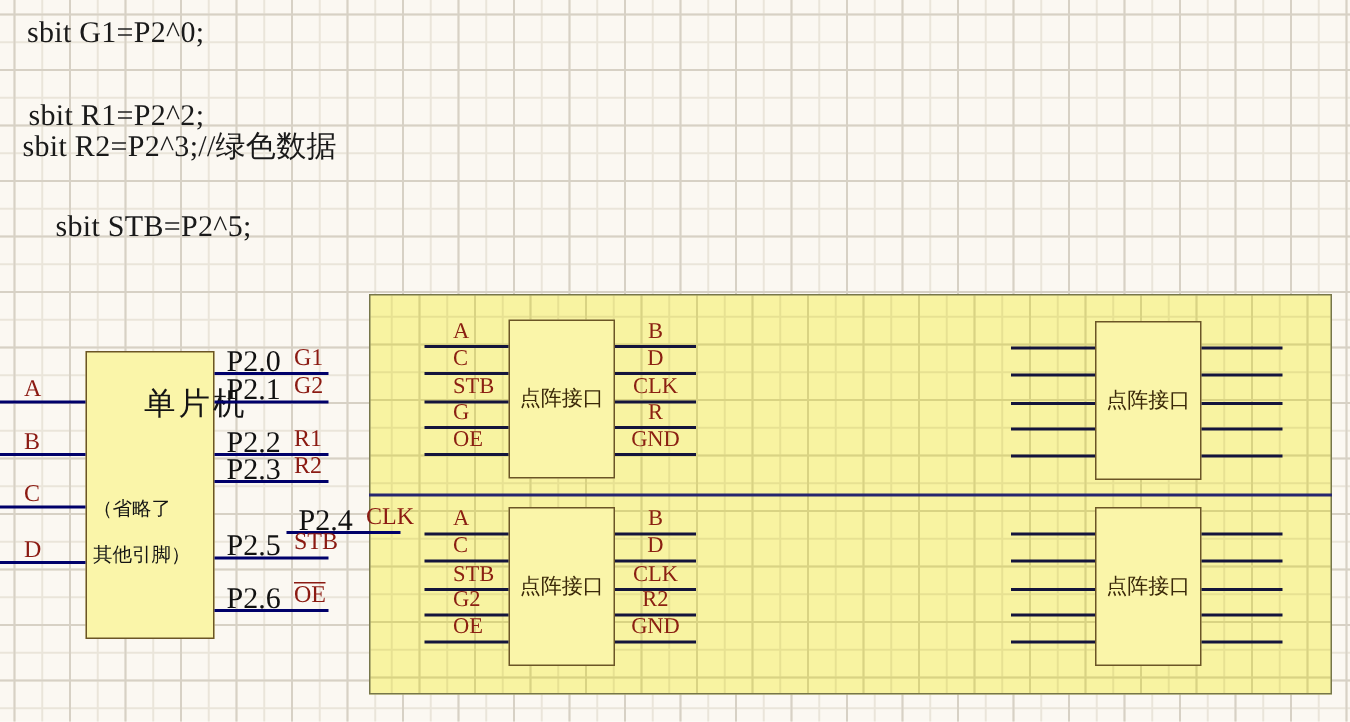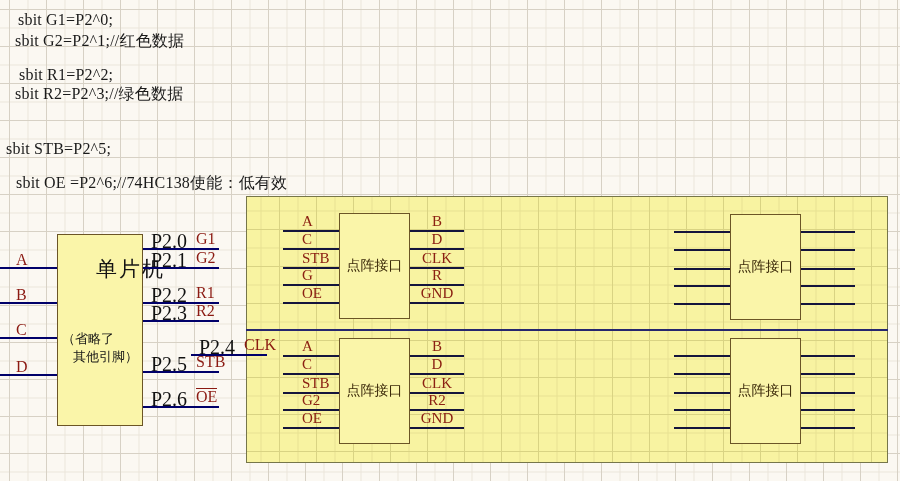--- a/index.html
+++ b/index.html
@@ -9,21 +9,21 @@
     background-image:
       linear-gradient(#d7d1c5 1px, transparent 1px),
       linear-gradient(90deg,#d7d1c5 1px, transparent 1px),
       linear-gradient(#eae5da 1px, transparent 1px),
       linear-gradient(90deg,#eae5da 1px, transparent 1px);
     background-size:37px 37px,37px 37px,18.5px 18.5px,18.5px 18.5px;
     background-position:9px 9px;
     font-family:"Liberation Serif", serif;
   }
   
-  .codeline{position:absolute; font-size:16px; color:#1a1a1a; white-space:nowrap; letter-spacing:.2px;font-family:Liberation Serif, serif;}
+  .codeline{position:absolute; font-size:20px; color:#1a1a1a; white-space:nowrap; letter-spacing:.2px;font-family:Liberation Serif, serif;}
   
   .region{
     position:absolute; left:246px; top:196px; width:642px; height:267px;
     background-color:#f8f3a1;
     background-image:
       linear-gradient(#d9d383 1px, transparent 1px),
       linear-gradient(90deg,#d9d383 1px, transparent 1px),
       linear-gradient(#e7e192 1px, transparent 1px),
       linear-gradient(90deg,#e7e192 1px, transparent 1px);
     background-size:37px 37px,37px 37px,18.5px 18.5px,18.5px 18.5px;
@@ -62,33 +62,31 @@
   .irow.l .ilabel{left:19px;}
   .irow.r .ilabel{left:0; width:100%; text-align:center;}
   .r1{top:0px;} .r2{top:18px;} .r3{top:37px;} .r4{top:54px;} .r5{top:72px;}
 </style>
 </head>
 <body>
 
 <div class="canvas">
 
   <div class="codeline" style="left:18px;top:11px;">sbit G1=P2^0;</div>
-  <div class="codeline" style="left:15px;top:31px;">sbit G2=P2^1;//红色数据</div>
   <div class="codeline" style="left:19px;top:66px;">sbit R1=P2^2;</div>
   <div class="codeline" style="left:15px;top:84px;">sbit R2=P2^3;//绿色数据</div>
-  <div class="codeline" style="left:6px;top:140px;">sbit STB=P2^5;</div>
-  <div class="codeline" style="left:16px;top:173px;">sbit OE =P2^6;//74HC138使能：低有效</div>
+  <div class="codeline" style="left:37px;top:140px;">sbit STB=P2^5;</div>
 
   <div class="region"></div>
   <div class="separator"></div>
 
   <div class="mcu-box"></div>
   <div class="mcu-title">单片机</div>
   <div class="mcu-note" style="top:330px;">（省略了</div>
-  <div class="mcu-note" style="top:348px;margin-left:11px;">其他引脚）</div>
+  <div class="mcu-note" style="top:361px;">其他引脚）</div>
 
   <div class="lrow" style="top:251px;">
     <span class="llabel">A</span>
     <div class="lline"></div>
   </div>
   <div class="lrow" style="top:286px;">
     <span class="llabel">B</span>
     <div class="lline"></div>
   </div>
   <div class="lrow" style="top:321px;">

